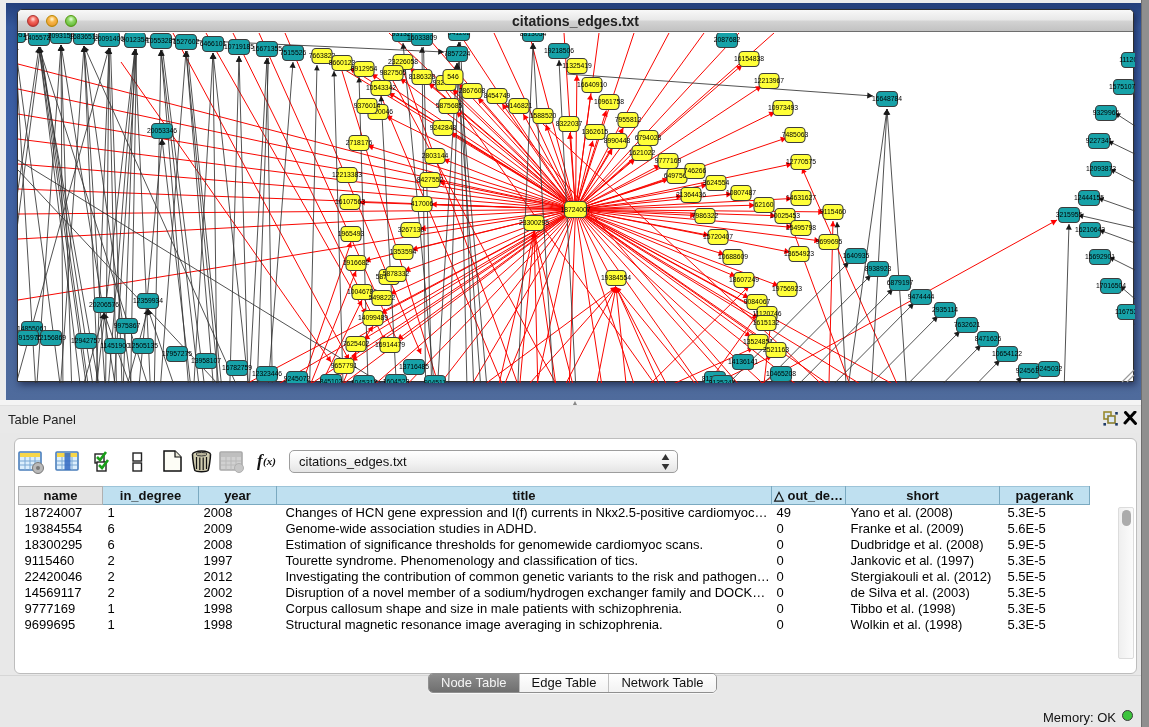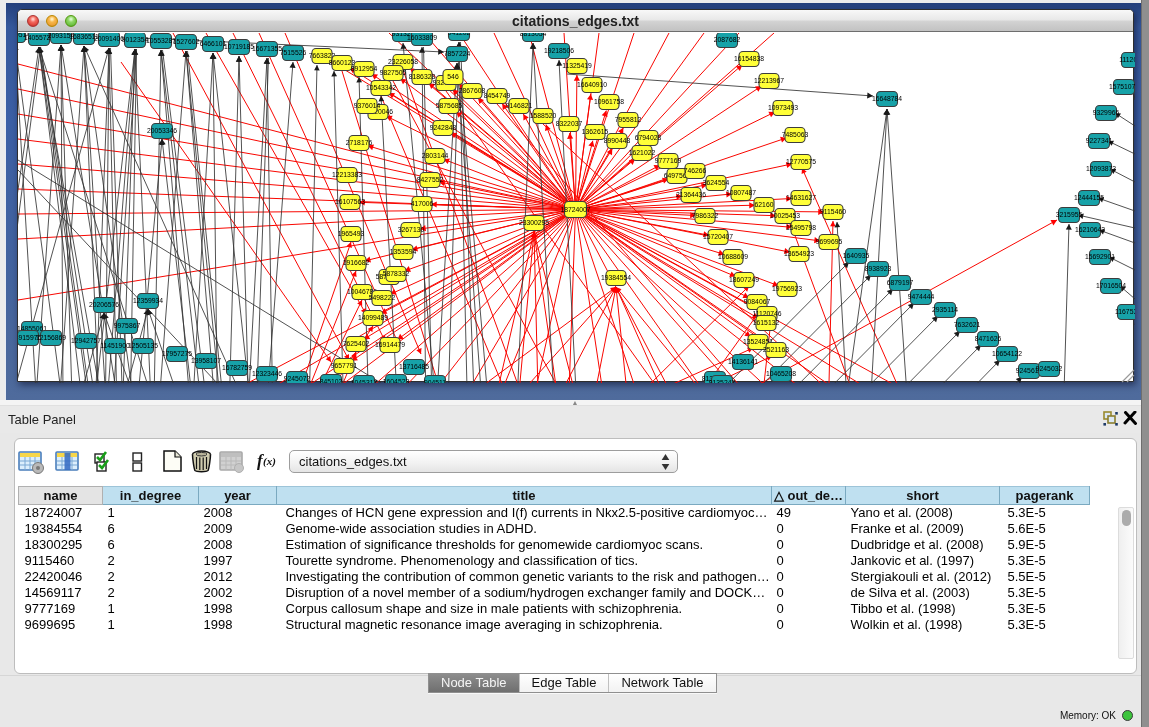--- a/index.html
+++ b/index.html
@@ -33,26 +33,26 @@
 .c0{width:84px}.c1{width:96px}.c2{width:78px}.c3{width:495px}.c4{width:74px}.c5{width:154px}.c6{width:90px}
 td.c0{padding-left:6px}
 td.c1,td.c2,td.c4{padding-left:5px}
 td.c3{padding-left:9px}
 td.c5{padding-left:5px}
 td.c6{padding-left:8px}
 
 #sb{left:1118px;top:507px;width:16px;height:152px;background:linear-gradient(90deg,#efefef,#fbfbfb);border:1px solid #dcdcdc;border-radius:2px}
 #sbt{position:absolute;left:2.5px;top:2px;width:9px;height:16px;background:#ababab;border-radius:5px}
 
-#tabs{left:428px;top:673px;height:20px;border:1px solid #8f8f8f;border-radius:0;overflow:hidden;display:flex;box-shadow:0 1px 0 rgba(255,255,255,.7)}
+#tabs{left:428px;top:673px;height:20px;border:1px solid #8f8f8f;border-radius:5px;overflow:hidden;display:flex;box-shadow:0 1px 0 rgba(255,255,255,.7)}
 #tabs div{font-size:13px;font-weight:normal;line-height:18px;padding:0 12px;background:linear-gradient(180deg,#ffffff,#f2f2f2);color:#111}
 #tabs div.sel{background:linear-gradient(180deg,#8d8d8d,#6f6f6f);color:#f5f5f5;font-weight:normal}
 #tabs div.mid{border-left:1px solid #c0c0c0;border-right:1px solid #c0c0c0}
 
-#mem{right:33px;top:710px;font-size:10px;color:#111}
+#mem{right:33px;top:710px;font-size:13px;color:#111}
 #memdot{right:16px;top:710px;width:11px;height:11px;border-radius:50%;background:#3cc43c;border:1.5px solid #3a3a3a}
 
 #rstrip{left:1141px;top:0;width:8px;height:727px;background:#8f8f8f;border-left:1px solid #6e6e6e}
 hr.l675{position:absolute;left:0;top:675px;width:1149px;border:none;border-top:1px solid #d6d6d6}
 </style></head><body>
 <div class="abs" id="desk">
     <div class="abs" id="blue"></div>
 <div class="abs" id="win">
 <div class="abs" id="tbar">
 <div class="tl" style="left:9px;background:radial-gradient(circle at 50% 32%,#ffc9c4 0 8%,#f36b60 35%,#e0443a 70%,#8f1f18);border:1px solid #a33"></div>

